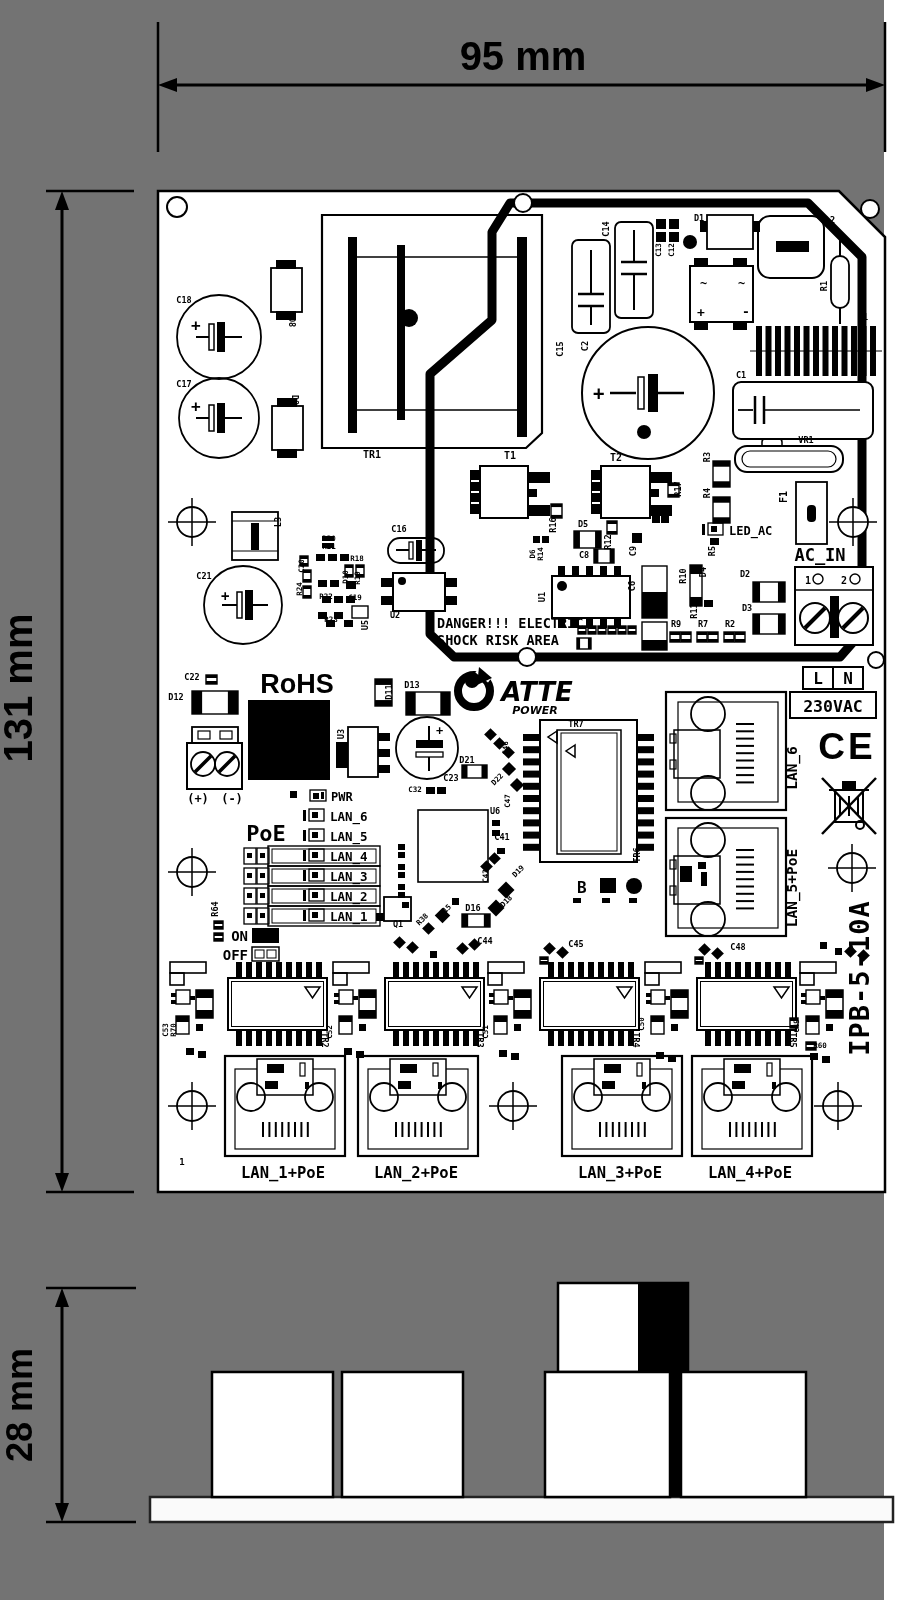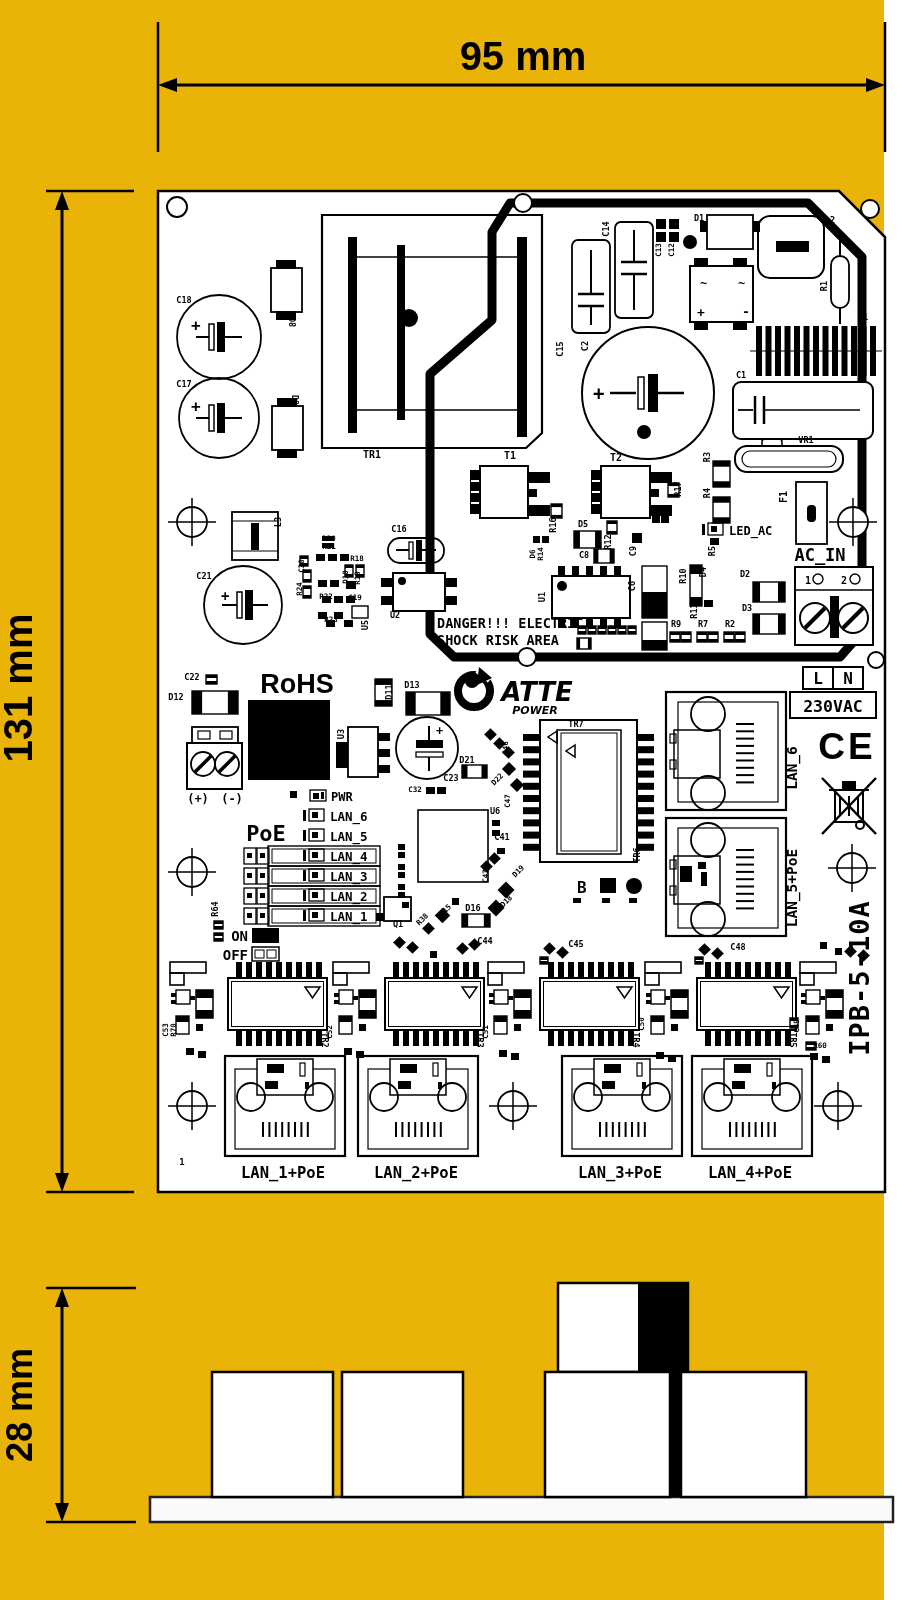--- a/index.html
+++ b/index.html
@@ -1,16 +1,16 @@
 <!DOCTYPE html>
 <html><head>
 <meta charset="utf-8">
 <style>
   html,body{margin:0;padding:0;background:#fff}
-  .stage{width:884px;height:1600px;position:relative;background:#eab308}
+  .stage{width:884px;height:1600px;position:relative;background:#737373}
   svg{display:block}
   .silk{font-family:"DejaVu Sans Mono",monospace;font-weight:700;fill:#000}
   .dim{font-family:"Liberation Sans","DejaVu Sans",sans-serif;font-weight:700;fill:#000}
   .brand{font-family:"DejaVu Sans",sans-serif;font-weight:800;font-style:italic;fill:#000}
   .mid{text-anchor:middle}
   .rd{text-anchor:middle}
   .ln{stroke:#000;fill:none}
 </style>
 </head>
 <body>

